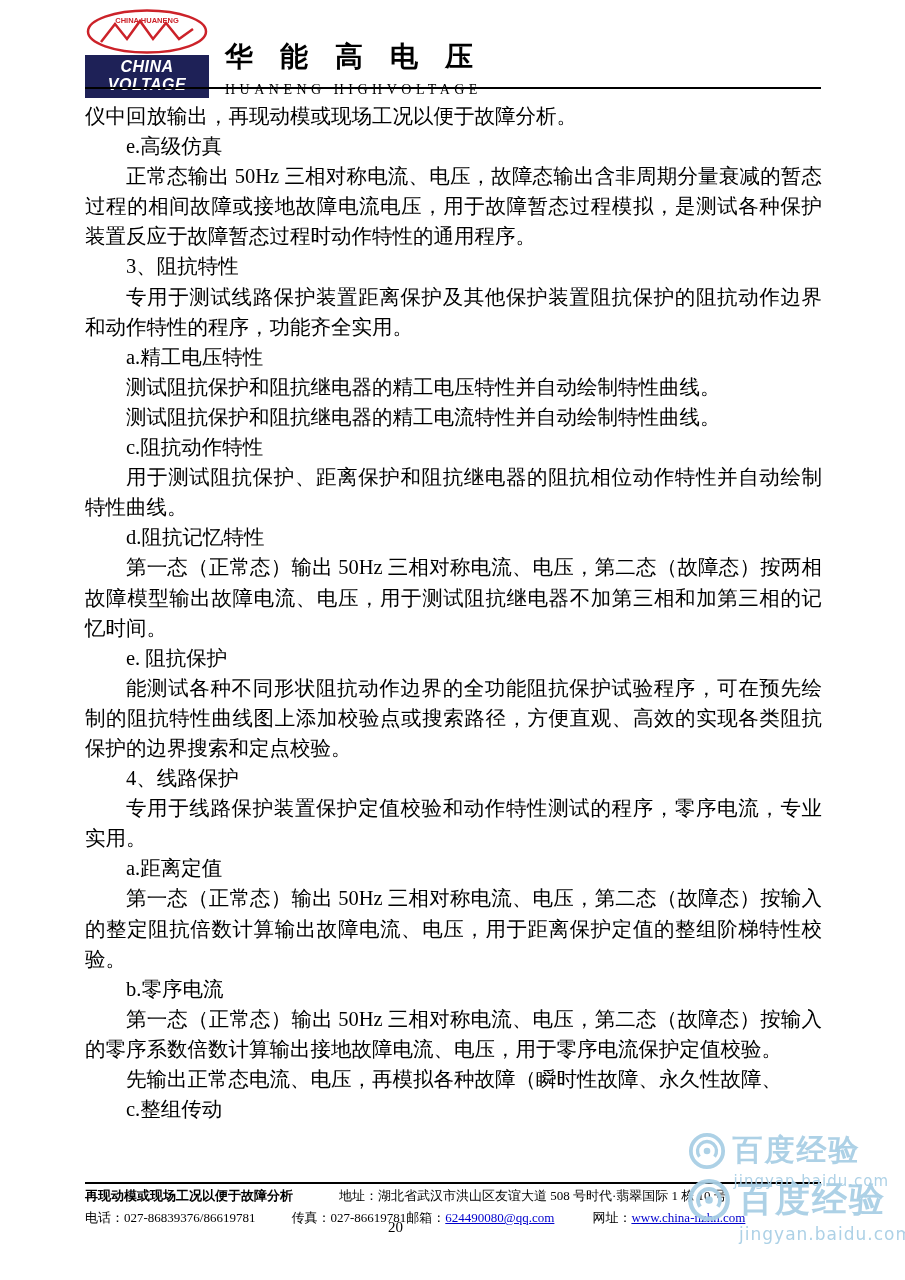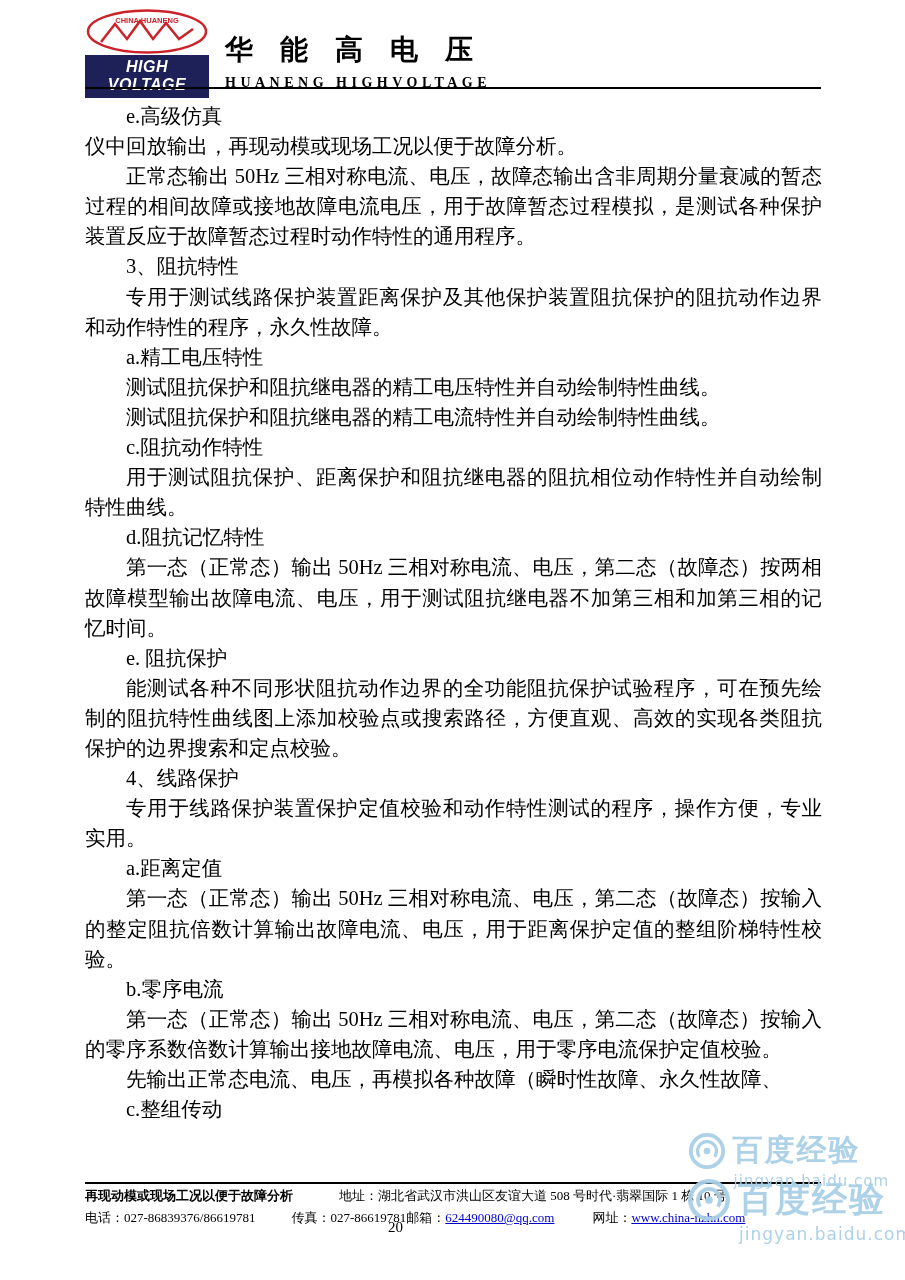--- a/index.html
+++ b/index.html
@@ -7,33 +7,33 @@
     position:relative;
     width:905px;height:1280px;
     margin:0 auto;
     background:#ffffff;
     font-family:"Liberation Serif","DejaVu Serif",serif;
     color:#000;
     overflow:hidden;
   }
 
   
-  .header{position:absolute;left:85px;top:8px;display:flex;align-items:center;}
+  .header{position:absolute;left:85px;top:8px;display:flex;align-items:flex-end;}
   .logo{width:124px;}
   .logo-oval{display:block;}
   .logo-bar{
     background:#1e2157;color:#fff;
     font-family:"Liberation Sans","DejaVu Sans",sans-serif;
     font-style:italic;font-weight:bold;
     font-size:16px;text-align:center;
     padding:3px 0 4px 0;letter-spacing:0.5px;
   }
   .titles{margin-left:16px;padding-top:20px;}
   .title{font-size:28px;font-weight:bold;letter-spacing:10px;line-height:1.1;}
-  .subtitle{font-size:14px;font-weight:bold;letter-spacing:4.5px;margin-top:9px;}
+  .subtitle{font-size:14px;font-weight:normal;letter-spacing:4.5px;margin-top:9px;}
   .header-rule{position:absolute;left:85px;top:87px;width:736px;height:2px;background:#000;}
 
   
   .body-text{
     position:absolute;left:85px;top:101px;width:737px;
     font-size:20.5px;line-height:30.1px;
     text-align:justify;
   }
   .para{margin:0;text-align:justify;}
   .para.continuation{text-indent:0;}
@@ -83,46 +83,46 @@
 
 <div class="page">
 
   <div class="header">
     <div class="logo">
       <svg class="logo-oval" width="124" height="47" viewBox="0 0 124 47">
         <ellipse cx="62" cy="23.5" rx="59" ry="21" fill="none" stroke="#cc2229" stroke-width="2.5"></ellipse>
         <text x="62" y="15" text-anchor="middle" font-size="7.5" fill="#cc2229" font-family="Liberation Sans, sans-serif" font-weight="bold">CHINA HUANENG</text>
         <polyline points="16,34 30,16 42,31 55,13 68,31 81,15 94,31 108,21" fill="none" stroke="#cc2229" stroke-width="2.5"></polyline>
       </svg>
-      <div class="logo-bar">HIGH VOLTAGE</div>
+      <div class="logo-bar">CHINA VOLTAGE</div>
     </div>
     <div class="titles">
       <div class="title">华 能 高 电 压</div>
       <div class="subtitle">HUANENG HIGHVOLTAGE</div>
     </div>
   </div>
   <div class="header-rule"></div>
 
   <div class="body-text">
+      <p class="para continuation">仪中回放输出，再现动模或现场工况以便于故障分析。</p>
       <p class="para heading">e.高级仿真</p>
-      <p class="para continuation">仪中回放输出，再现动模或现场工况以便于故障分析。</p>
       <p class="para body">正常态输出 50Hz 三相对称电流、电压，故障态输出含非周期分量衰减的暂态过程的相间故障或接地故障电流电压，用于故障暂态过程模拟，是测试各种保护装置反应于故障暂态过程时动作特性的通用程序。</p>
       <p class="para heading">3、阻抗特性</p>
-      <p class="para body">专用于测试线路保护装置距离保护及其他保护装置阻抗保护的阻抗动作边界和动作特性的程序，永久性故障。</p>
+      <p class="para body">专用于测试线路保护装置距离保护及其他保护装置阻抗保护的阻抗动作边界和动作特性的程序，功能齐全实用。</p>
       <p class="para heading">a.精工电压特性</p>
       <p class="para body">测试阻抗保护和阻抗继电器的精工电压特性并自动绘制特性曲线。</p>
       <p class="para body">测试阻抗保护和阻抗继电器的精工电流特性并自动绘制特性曲线。</p>
       <p class="para heading">c.阻抗动作特性</p>
       <p class="para body">用于测试阻抗保护、距离保护和阻抗继电器的阻抗相位动作特性并自动绘制特性曲线。</p>
       <p class="para heading">d.阻抗记忆特性</p>
       <p class="para body">第一态（正常态）输出 50Hz 三相对称电流、电压，第二态（故障态）按两相故障模型输出故障电流、电压，用于测试阻抗继电器不加第三相和加第三相的记忆时间。</p>
       <p class="para heading">e. 阻抗保护</p>
       <p class="para body">能测试各种不同形状阻抗动作边界的全功能阻抗保护试验程序，可在预先绘制的阻抗特性曲线图上添加校验点或搜索路径，方便直观、高效的实现各类阻抗保护的边界搜索和定点校验。</p>
       <p class="para heading">4、线路保护</p>
-      <p class="para body">专用于线路保护装置保护定值校验和动作特性测试的程序，操作方便，专业实用。</p>
+      <p class="para body">专用于线路保护装置保护定值校验和动作特性测试的程序，零序电流，专业实用。</p>
       <p class="para heading">a.距离定值</p>
       <p class="para body">第一态（正常态）输出 50Hz 三相对称电流、电压，第二态（故障态）按输入的整定阻抗倍数计算输出故障电流、电压，用于距离保护定值的整组阶梯特性校验。</p>
       <p class="para heading">b.零序电流</p>
       <p class="para body">第一态（正常态）输出 50Hz 三相对称电流、电压，第二态（故障态）按输入的零序系数倍数计算输出接地故障电流、电压，用于零序电流保护定值校验。</p>
       <p class="para body">先输出正常态电流、电压，再模拟各种故障（瞬时性故障、永久性故障、</p>
       <p class="para heading">c.整组传动</p>
     </div>
 
   <div class="footer-rule"></div>
   <div class="footer">

